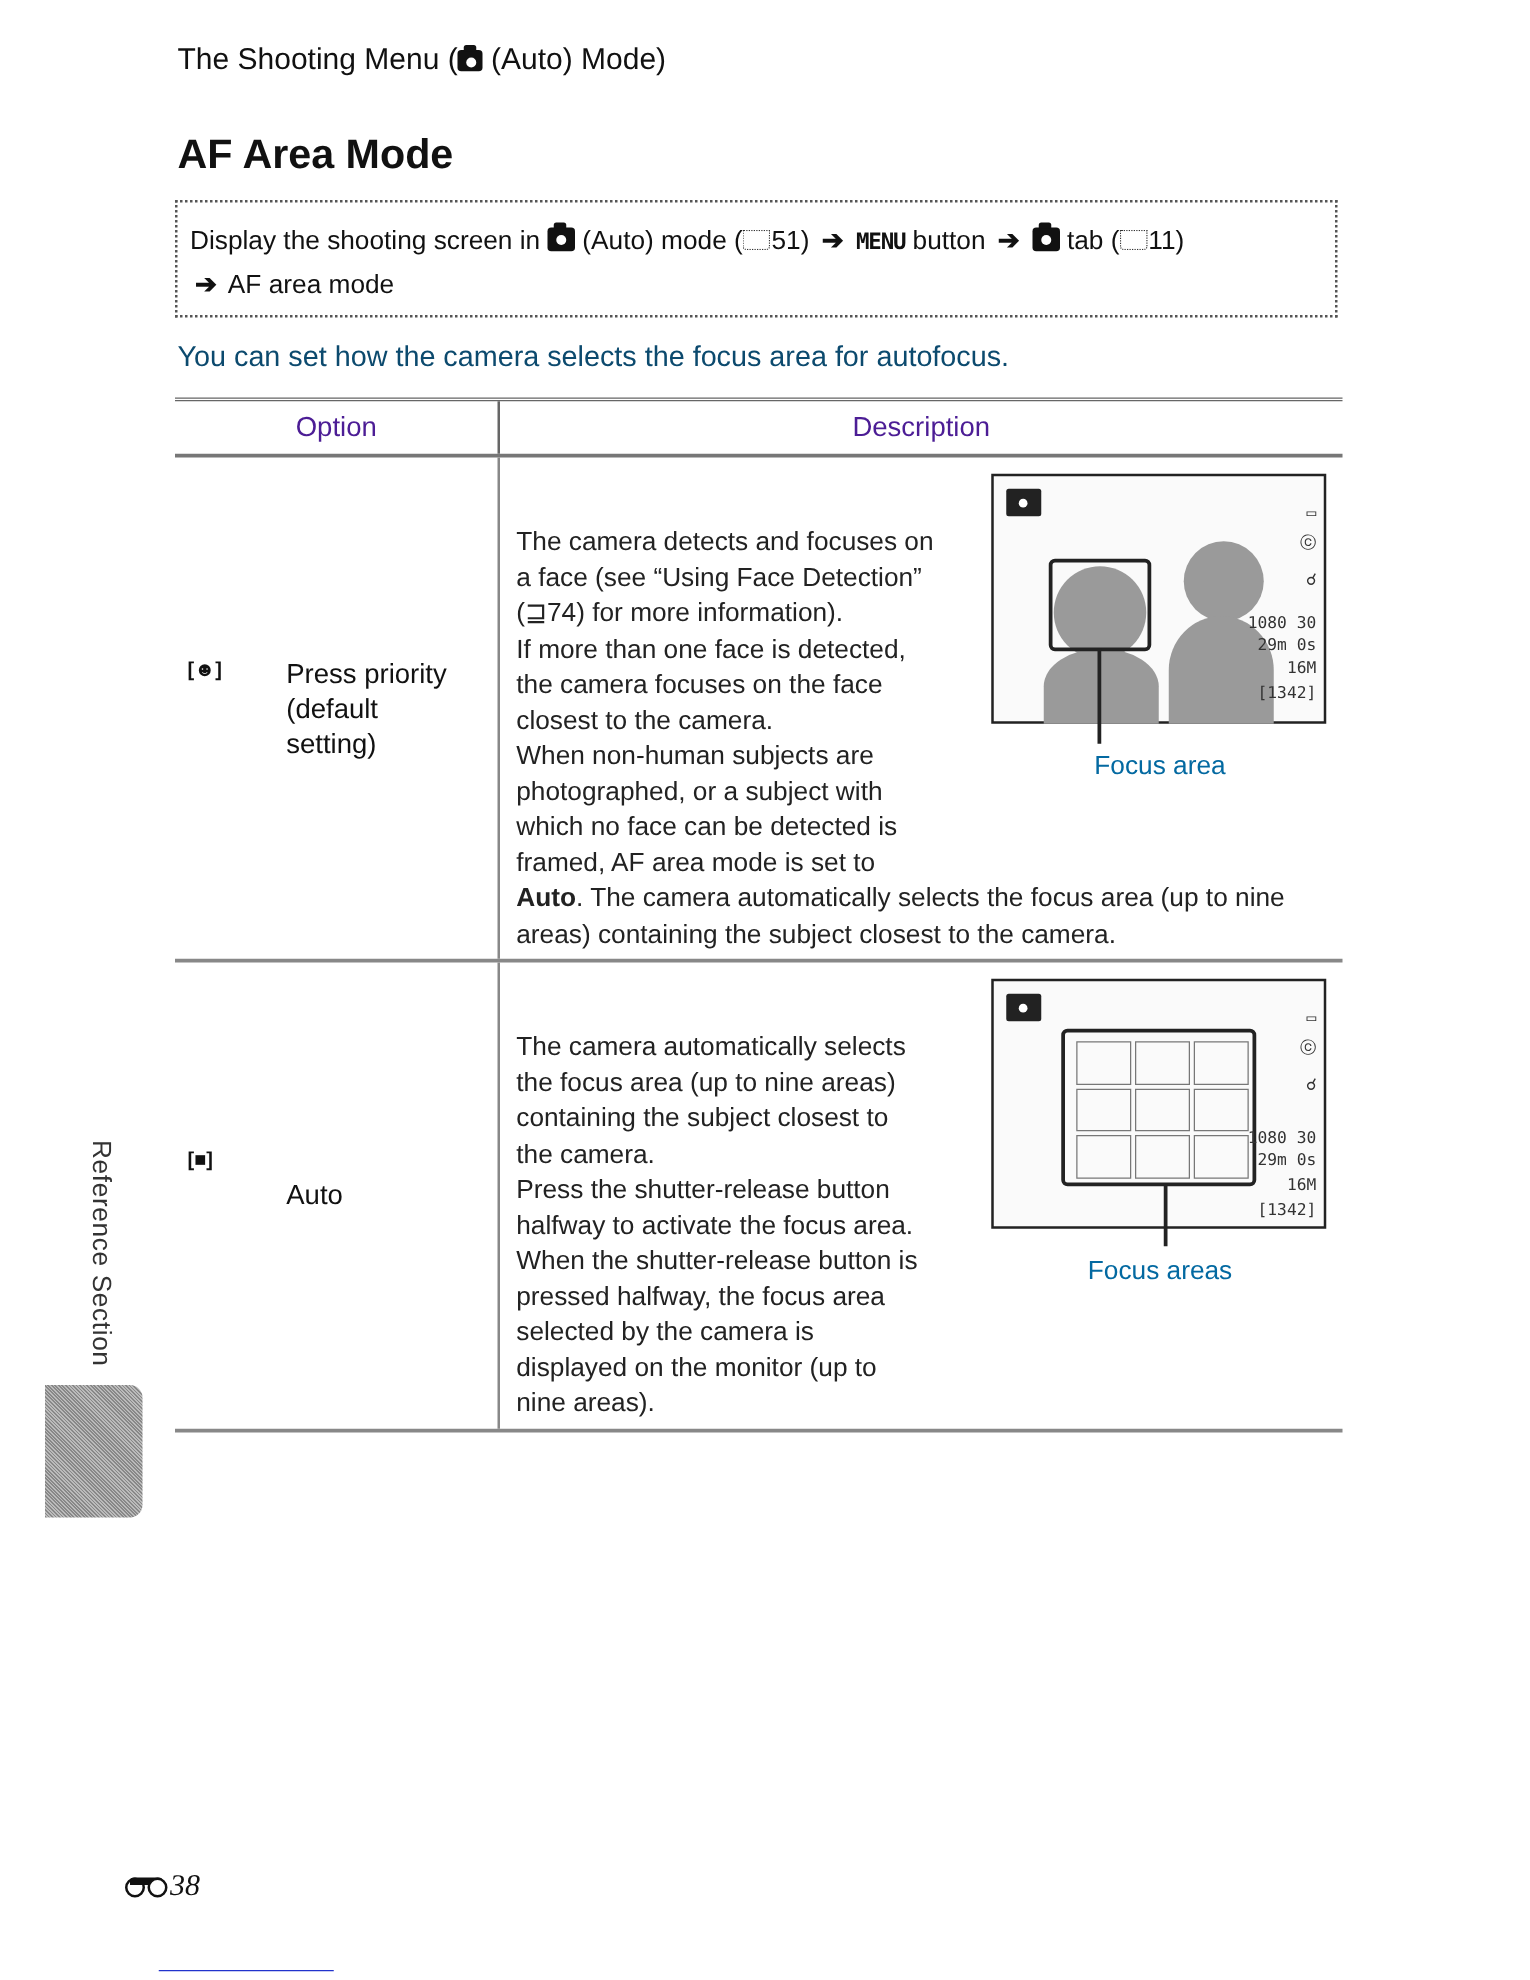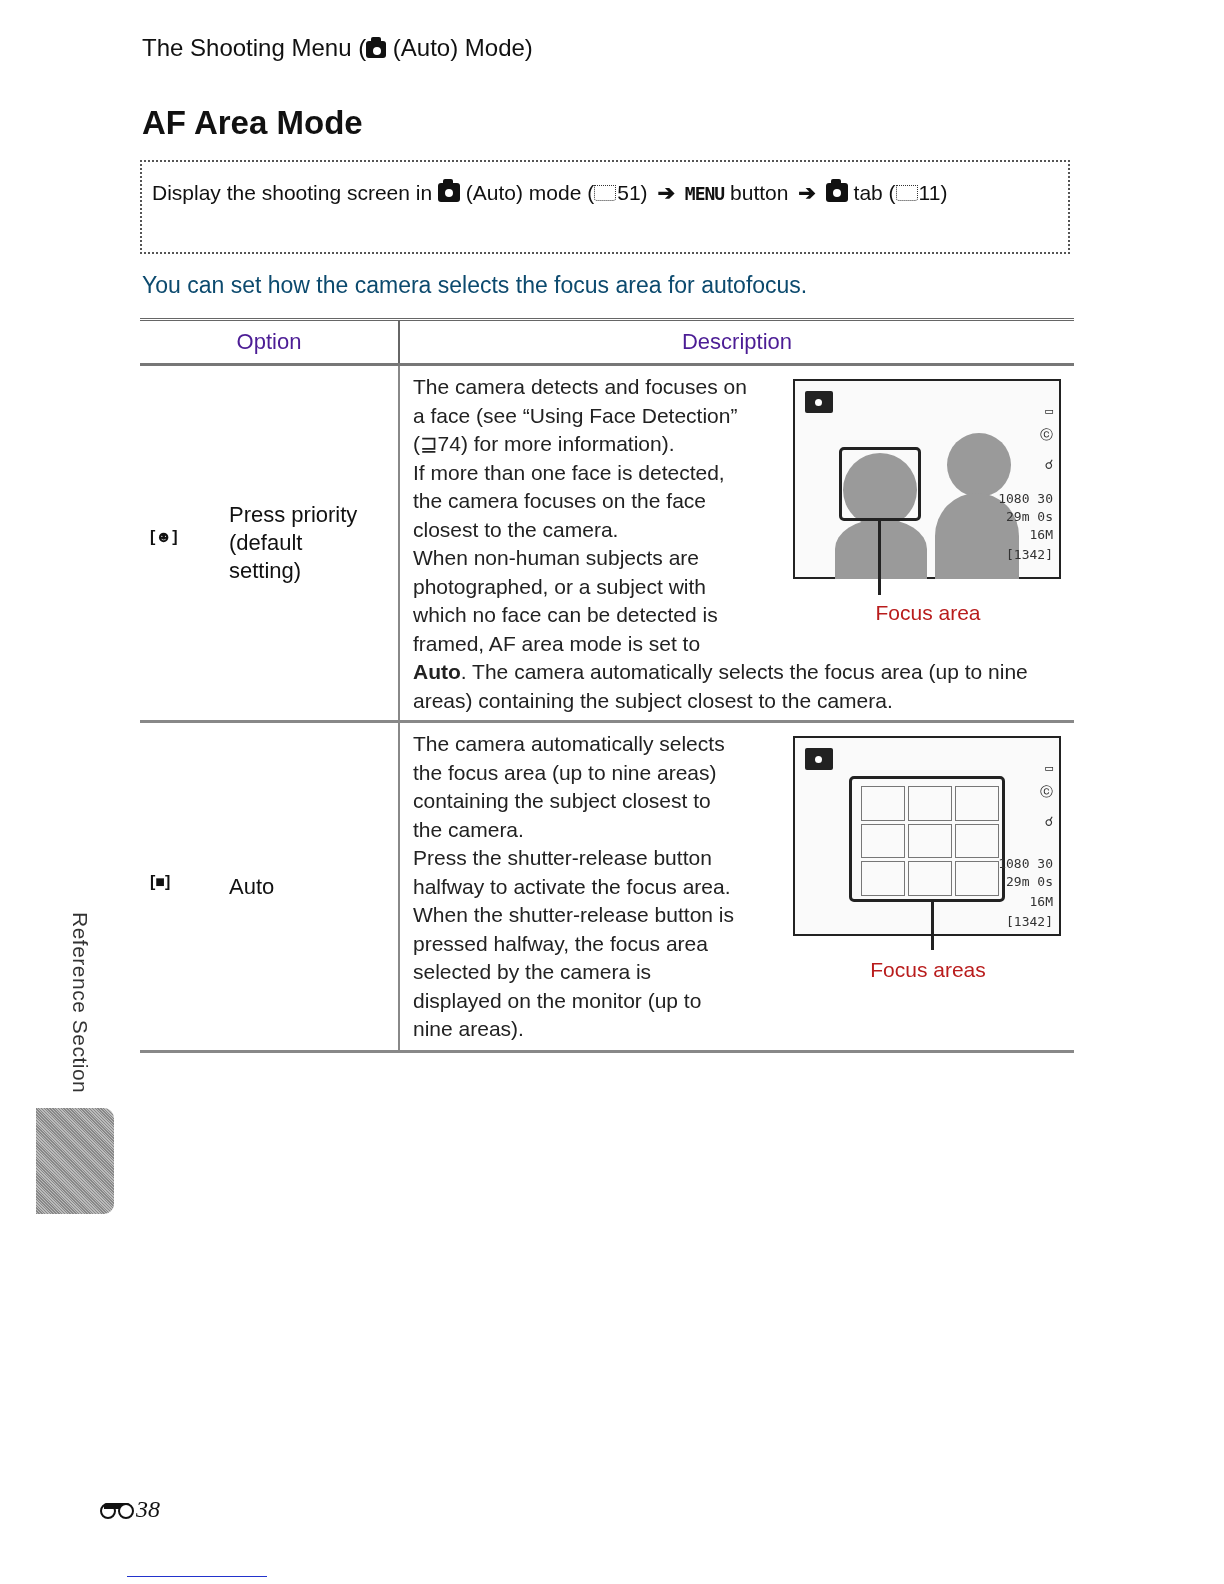--- a/index.html
+++ b/index.html
@@ -16,32 +16,32 @@
   .menu-btn { font-family: "DejaVu Sans Mono", monospace; font-weight: bold; font-size: 18px; letter-spacing: -1px; }
   .intro { position: absolute; left: 142px; top: 272px; font-size: 23px; color: #0c4a6e; }
   table.opts { position: absolute; left: 140px; top: 318px; width: 934px; border-collapse: collapse; }
   table.opts th { font-weight: normal; font-size: 22px; height: 40px; border-top: 3px double #666; border-bottom: 3px solid #777; color: #4c1d95; }
   table.opts th.col-opt { width: 258px; border-right: 2px solid #666; }
   table.opts td { vertical-align: top; border-bottom: 3px solid #888; }
   table.opts td.optcell { border-right: 2px solid #888; vertical-align: middle; position: relative; }
   .opt-icon { position: absolute; left: 10px; width: 18px; height: 20px; font-size: 16px; font-weight: bold; }
   .opt-label { margin-left: 88px; font-size: 22px; line-height: 28px; }
   .desc { position: relative; padding: 6px 0 4px 12px; font-size: 21px; line-height: 28.5px; color: #222; }
-  .desc .txt { width: 360px; }
+  .desc .txt { width: 360px; margin-top: 47px; }
   .desc .wide { width: 660px; }
   .figure { position: absolute; right: 10px; top: 12px; width: 270px; }
   .lcd { width: 268px; height: 200px; border: 2px solid #222; position: relative; background: #fafafa; box-sizing: border-box; }
   .lcd .mode { position: absolute; left: 10px; top: 10px; width: 28px; height: 22px; background: #222; border-radius: 2px; }
   .lcd .mode::after { content: ""; position: absolute; left: 10px; top: 8px; width: 7px; height: 7px; background: #fff; border-radius: 50%; }
   .lcd .side { position: absolute; right: 6px; font-family: "DejaVu Sans Mono", monospace; font-size: 13px; color: #333; text-align: right; }
   .person-head { position: absolute; border-radius: 50%; background: #9a9a9a; }
   .person-body { position: absolute; border-radius: 50% 50% 0 0; background: #9a9a9a; }
   .focus-box { position: absolute; border: 3px solid #222; border-radius: 5px; }
   .leader { position: absolute; width: 3px; background: #222; }
-  .fig-caption { text-align: center; font-size: 21px; margin-top: 20px; color: #b91c1c; }
+  .fig-caption { text-align: center; font-size: 21px; margin-top: 20px; color: #0369a1; }
   .grid9 { position: absolute; display: grid; grid-template-columns: repeat(3, 1fr); gap: 3px; }
   .grid9 div { border: 1px solid #777; }
   .side-tab-text { position: absolute; left: 68px; top: 912px; writing-mode: vertical-rl; font-size: 21px; color: #333; letter-spacing: 0.5px; }
   .side-tab { position: absolute; left: 36px; top: 1108px; width: 78px; height: 106px; background: repeating-linear-gradient(45deg, #888 0 1px, #bbb 1px 2px); border-radius: 0 10px 10px 0; }
   .page-num { position: absolute; left: 100px; top: 1496px; font-size: 24px; font-style: italic; font-family: "Liberation Serif", serif; }
   .binoc { display: inline-block; width: 34px; height: 18px; position: relative; vertical-align: -2px; margin-right: 2px; }
   .binoc::before, .binoc::after { content: ""; position: absolute; bottom: 0; width: 12px; height: 12px; border: 2px solid #111; border-radius: 50%; background: #fff; }
   .binoc::before { left: 0; } .binoc::after { right: 0; }
   .binoc span { position: absolute; left: 4px; top: 2px; width: 26px; height: 6px; background: #111; border-radius: 3px 3px 0 0; }
   .footer-line { position: absolute; left: 127px; top: 1576px; width: 140px; height: 1px; background: #2233cc; }
@@ -51,20 +51,23 @@
 
 <div class="running-head">
   <span>The Shooting Menu (</span><span class="cam-icon sm"></span><span> (Auto) Mode)</span>
 </div>
 
 <h1 class="page-title">AF Area Mode</h1>
 
 <div class="nav-box">
   <div>
     <span>Display the shooting screen in </span><span class="cam-icon"></span><span> (Auto) mode (</span><span class="book"></span><span>51</span><span>) </span><span class="arrow">➔</span> <span class="menu-btn">MENU</span><span> button </span><span class="arrow">➔</span> <span class="cam-icon"></span><span> tab (</span><span class="book"></span><span>11</span><span>)</span>
+  </div>
+  <div>
+    <span class="arrow">➔</span><span> AF area mode</span>
   </div>
 </div>
 
 <div class="intro">You can set how the camera selects the focus area for autofocus.</div>
 
 <table class="opts">
   <thead>
     <tr>
       <th class="col-opt">Option</th>
       <th>Description</th>

